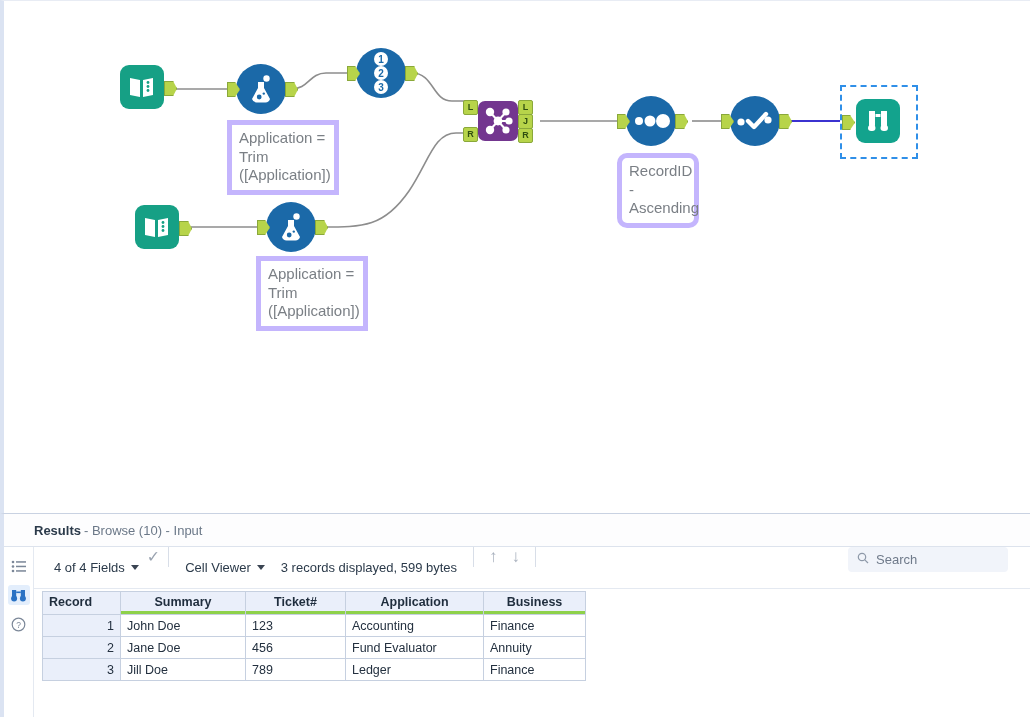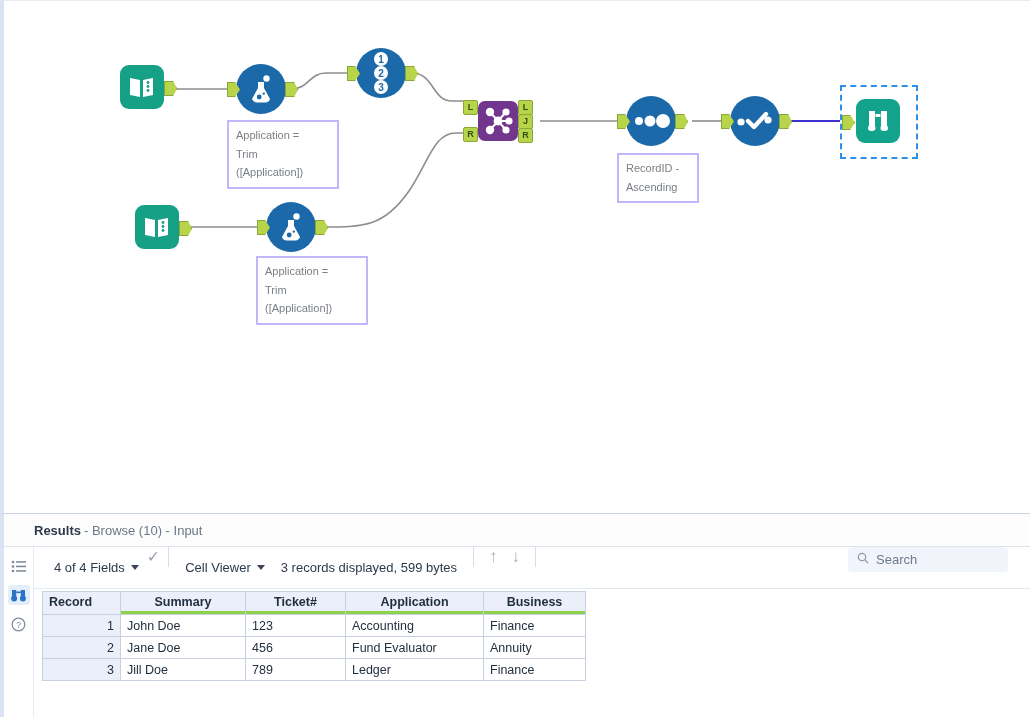--- a/index.html
+++ b/index.html
@@ -67,24 +67,24 @@
     clip-path: none;
     border-radius: 2px;
     color: #2f4f10; font-size: 9px; font-weight: bold;
     display: flex; align-items: center; justify-content: center;
     line-height: 1;
   }
 
   
   .annot {
     position: absolute;
-    border: 2px solid #c4b5fd;
+    border: 5px solid #c4b5fd;
     background: #ffffff;
     color: #7a7f85;
-    font-size: 11px;
+    font-size: 15px;
     line-height: 18.5px;
     padding: 4px 6px 5px 7px;
     white-space: pre-line;
     font-family: "Liberation Sans", sans-serif;
   }
 
   
   .sel-box {
     position: absolute;
     border: 2px dashed #2f8fe8;
@@ -291,21 +291,21 @@
       <div class="port in" style="left:-9px; top:18px;"></div>
       <div class="rnd-icon">
         <svg width="38" height="20" viewBox="0 0 38 20">
           <circle cx="7" cy="10" r="4" fill="#ffffff"></circle>
           <circle cx="18" cy="10" r="5.5" fill="#ffffff"></circle>
           <circle cx="31" cy="10" r="7" fill="#ffffff"></circle>
         </svg>
       </div>
       <div class="port out" style="left:49px; top:18px;"></div>
     </div>
-    <div class="annot" style="left:613px; top:152px; width:82px;">RecordID -
+    <div class="annot" style="left:613px; top:152px; width:82px;border-radius:10px;">RecordID -
 Ascending</div>
 
     <div class="node" style="left:726px; top:95px;">
       <div class="port in" style="left:-9px; top:18px;"></div>
       <div class="rnd-icon">
         <svg width="40" height="24" viewBox="0 0 40 24">
           <circle cx="6" cy="13" r="3.6" fill="#ffffff"></circle>
           <circle cx="33" cy="11" r="3.6" fill="#ffffff"></circle>
           <path d="M13 12 L19 18 L31 5" stroke="#ffffff" stroke-width="4.4" fill="none" stroke-linecap="round" stroke-linejoin="round"></path>
         </svg>

